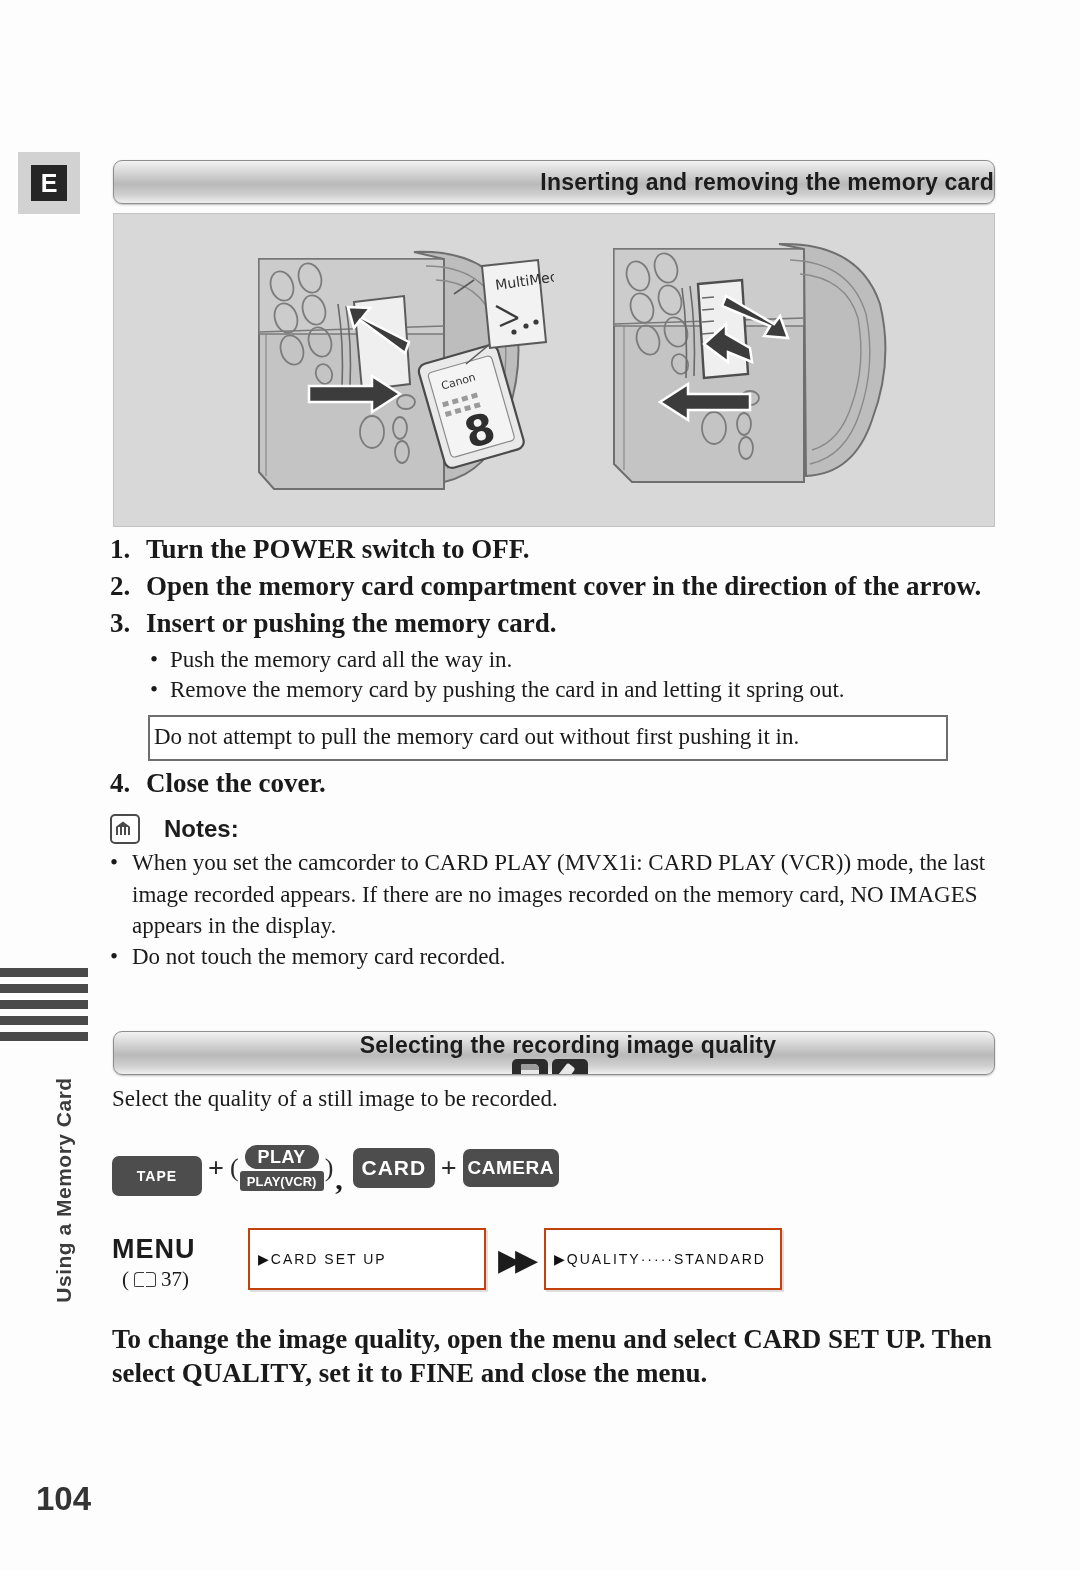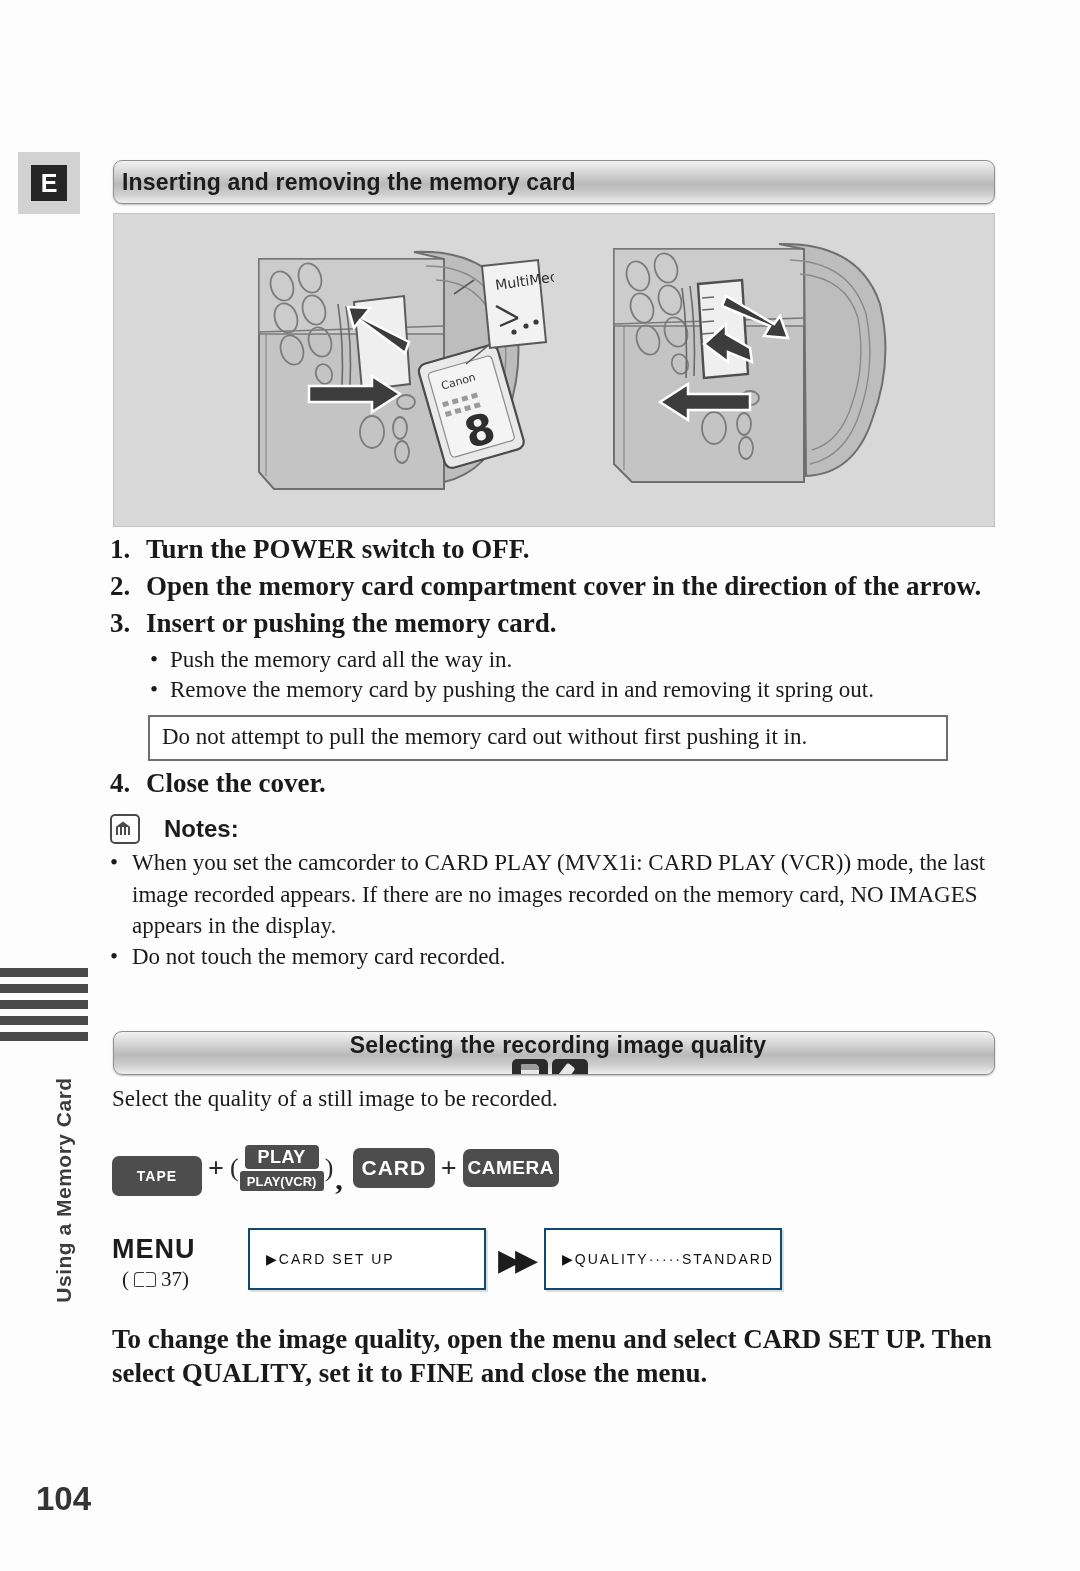--- a/index.html
+++ b/index.html
@@ -107,23 +107,24 @@
     box-shadow: 0 1px 2px rgba(0,0,0,0.25);
     display: flex;
     align-items: center;
     overflow: hidden;
   }
   .section-bar .title {
     font-family: "Liberation Sans", sans-serif;
     font-weight: bold;
     font-size: 23px;
     color: #1c1c1c;
-    padding-left: 8px;
+    padding-left: 28px;
     letter-spacing: 0.2px;
     flex: 1;
+    text-align: right;
   }
   .hdr-icons {
     display: flex;
     gap: 4px;
     padding-right: 8px;
   }
   .hdr-icon {
     width: 36px;
     height: 32px;
     background: #2b2b2b;
@@ -210,21 +211,21 @@
     line-height: 1.34;
   }
   .bullet .dot {
     width: 20px;
     flex: none;
   }
 
   .warn-box {
     margin: 9px 0 6px 38px;
     border: 2px solid #6e6e6e;
-    padding: 7px 12px 9px 12px;
+    padding: 7px 12px 9px 4px;
     font-size: 23px;
     width: 800px;
     box-sizing: border-box;
     background: #ffffff;
   }
 
   .notes-head {
     display: flex;
     align-items: center;
     gap: 24px;
@@ -313,21 +314,21 @@
     font-family: "Liberation Serif", serif;
   }
   .stack {
     display: inline-flex;
     flex-direction: column;
     align-items: center;
     gap: 2px;
     margin: 0 1px;
   }
   .btn.play {
-    width: 74px; height: 24px; font-size: 18px; border-radius: 4px; letter-spacing: 0.5px;
+    width: 74px; height: 24px; font-size: 18px; border-radius: 12px; letter-spacing: 0.5px;
   }
   .btn.playvcr {
     width: 84px; height: 20px; font-size: 13px; border-radius: 3px;
   }
   .comma {
     font-size: 30px;
     font-weight: bold;
     margin: 0 10px 0 2px;
     align-self: flex-end;
     font-family: "Liberation Serif", serif;
@@ -375,27 +376,27 @@
     top: 0;
     width: 10px;
     height: 15px;
     border: 1.6px solid #3a3a3a;
     box-sizing: border-box;
   }
   .book-icon::before { left: 0;  border-radius: 4px 0 0 2px; border-right: none; }
   .book-icon::after  { right: 0; border-radius: 0 4px 2px 0; border-left: none; }
 
   .menu-box {
-    border: 2px solid #0c4a6e;
+    border: 2px solid #c2410c;
     background: #ffffff;
     width: 238px;
     height: 62px;
     display: flex;
     align-items: center;
-    padding-left: 16px;
+    padding-left: 8px;
     box-sizing: border-box;
     box-shadow: 2px 2px 0 rgba(0,0,0,0.12);
   }
   .menu-box .mtext {
     font-family: "Liberation Sans", sans-serif;
     font-size: 14px;
     letter-spacing: 2px;
     color: #111111;
     white-space: nowrap;
   }
@@ -561,21 +562,21 @@
       <div class="txt">Insert or pushing the memory card.</div>
     </div>
 
     <div class="bullets">
       <div class="bullet">
         <div class="dot">•</div>
         <div>Push the memory card all the way in.</div>
       </div>
       <div class="bullet">
         <div class="dot">•</div>
-        <div>Remove the memory card by pushing the card in and removing it spring out.</div>
+        <div>Remove the memory card by pushing the card in and letting it spring out.</div>
       </div>
     </div>
 
     <div class="warn-box">Do not attempt to pull the memory card out without first pushing it in.</div>
 
     <div class="step">
       <div class="num">4.</div>
       <div class="txt">Close the cover.</div>
     </div>
 

